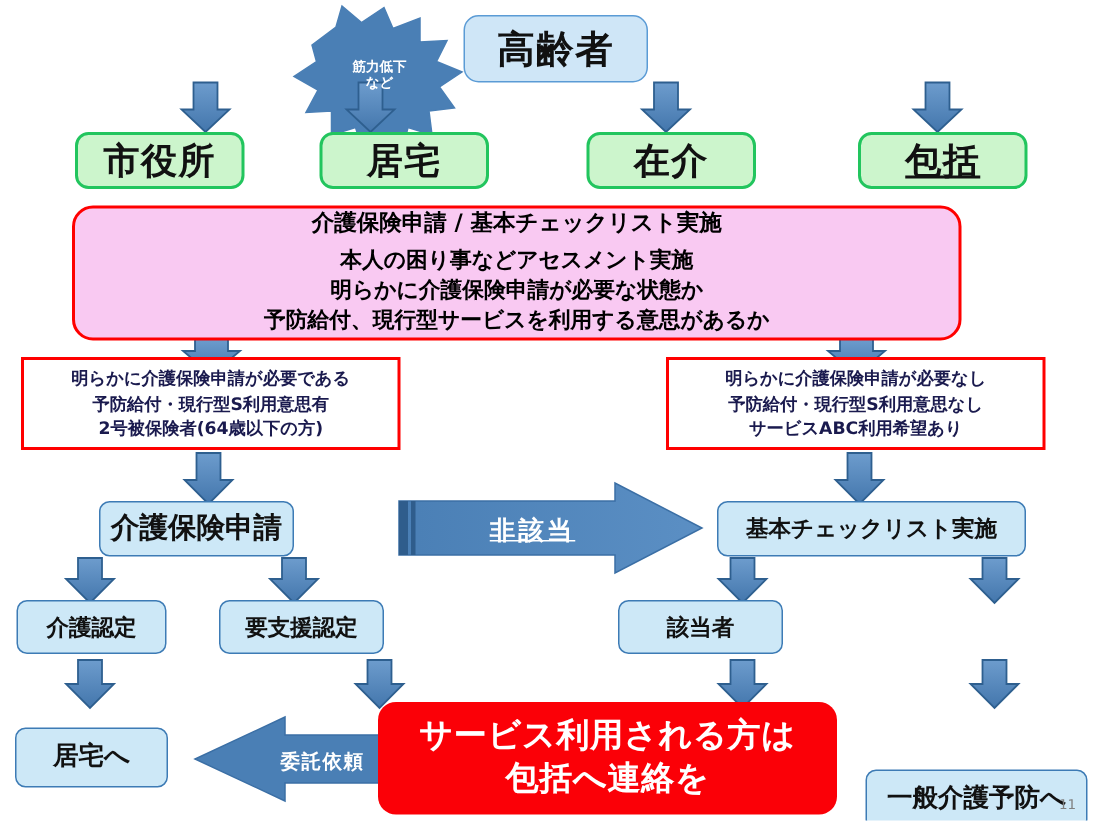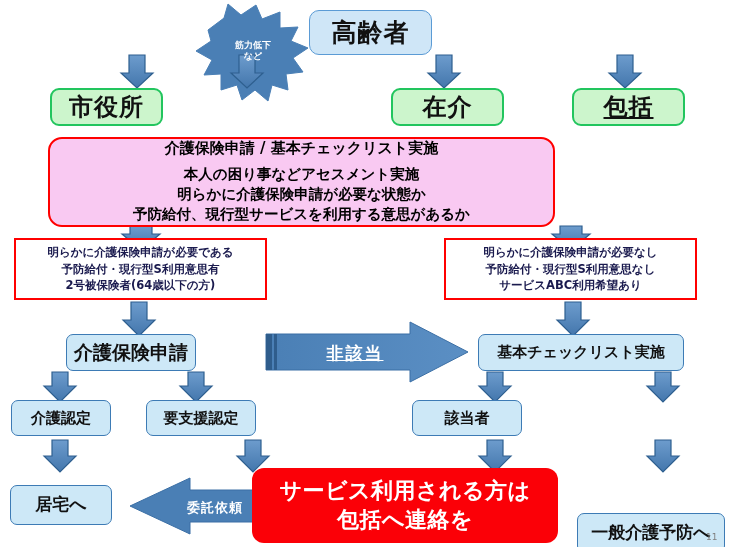--- a/index.html
+++ b/index.html
@@ -183,24 +183,25 @@
   </svg>
 
   <div class="burst-text" style="left:224px; top:40px; width:58px;">
     <div>筋力低下</div>
     <div>など</div>
   </div>
 
   <div class="node blue-title-box" style="left:309px; top:10px; width:123px; height:45px;">高齢者</div>
 
   <div class="node green-box" style="left:50px; top:88px; width:113px; height:38px;">市役所</div>
+  <div class="node green-box" style="left:213px; top:88px; width:113px; height:38px;">居宅</div>
   <div class="node green-box" style="left:391px; top:88px; width:113px; height:38px;">在介</div>
   <div class="node green-box" style="left:572px; top:88px; width:113px; height:38px;text-decoration:underline;">包括</div>
 
-  <div class="node pink-box" style="left:48px; top:137px; width:507px; height:90px;text-align:right;">
+  <div class="node pink-box" style="left:48px; top:137px; width:593px; height:90px;text-align:right;">
     <div class="pink-head">介護保険申請  /  基本チェックリスト実施</div>
     <div class="pink-line">本人の困り事などアセスメント実施</div>
     <div class="pink-line">明らかに介護保険申請が必要な状態か</div>
     <div class="pink-line">予防給付、現行型サービスを利用する意思があるか</div>
   </div>
 
   <div class="node red-outline-box" style="left:14px; top:238px; width:253px; height:62px;">
     <div>明らかに介護保険申請が必要である</div>
     <div>予防給付・現行型S利用意思有</div>
     <div>2号被保険者(64歳以下の方)</div>

